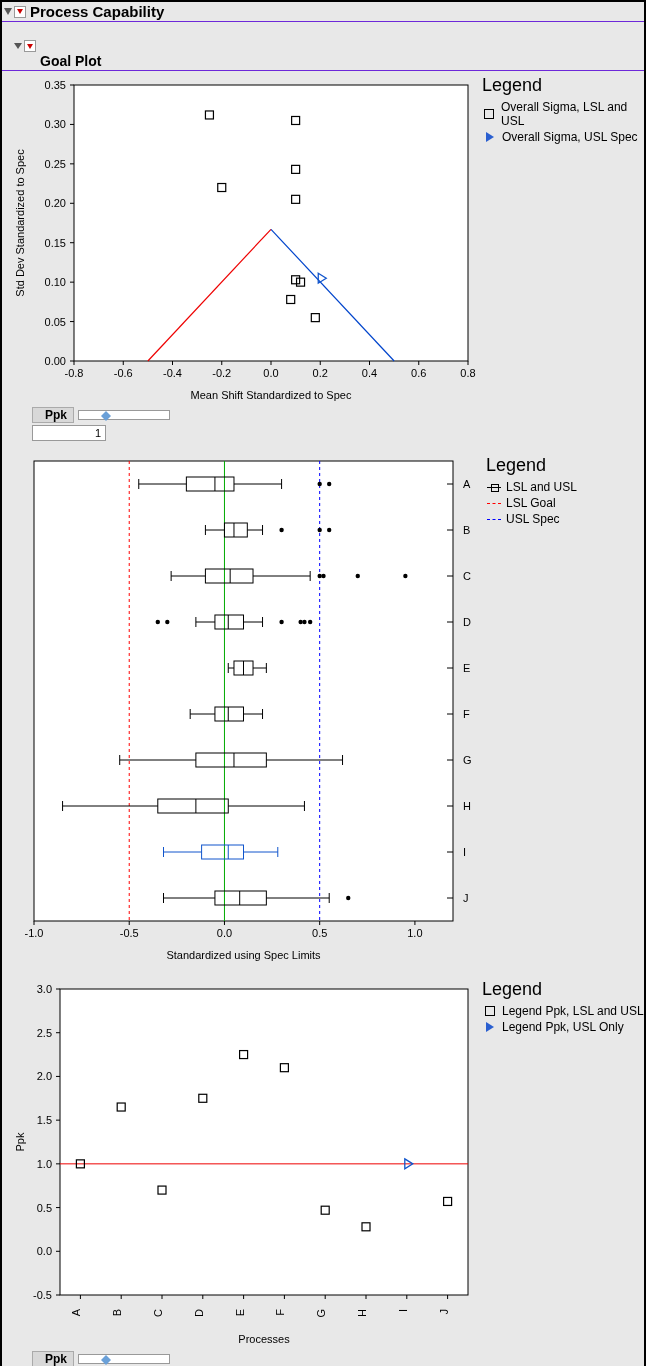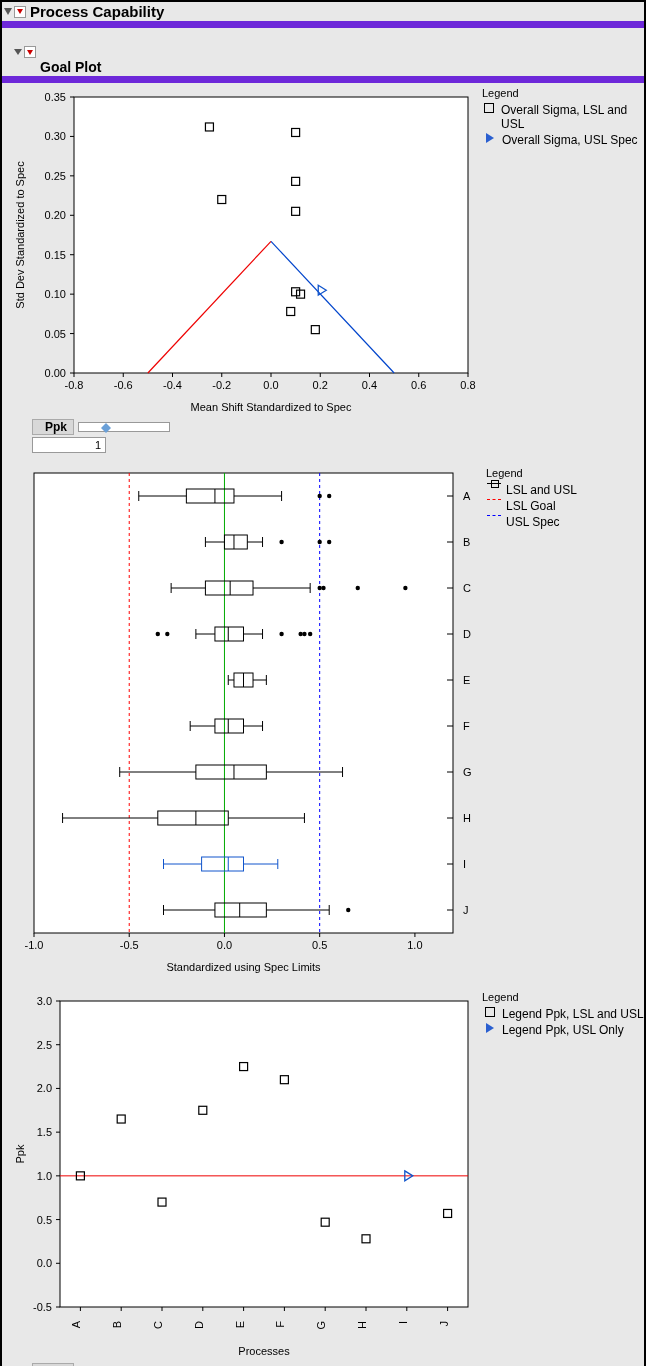--- a/index.html
+++ b/index.html
@@ -13,21 +13,21 @@
   .outer {
     width: 646px;
     border: 2px solid #000;
     box-sizing: border-box;
     background: #e8e8e8;
     position: relative;
   }
   .section-header {
     display: flex;
     align-items: center;
-    border-bottom: 7px solid #6d28d9;
+    border-bottom: 1px solid #6d28d9;
     padding: 1px 2px;
     background: #e8e8e8;
   }
   .section-header.subheader {
     padding-left: 12px;
   }
   .tri {
     width: 0; height: 0;
     border-left: 4px solid transparent;
     border-right: 4px solid transparent;
@@ -106,22 +106,22 @@
     background: #fff;
     font-size: 11px;
     text-align: right;
     padding-right: 4px;
     margin: 2px 0 0 30px;
     line-height: 14px;
   }
   .legend {
     position: absolute;
   }
-  .legend .legend-title { font-size: 11px; margin-bottom: 4px; }
-  .legend-item { display:flex; align-items:flex-start; font-size:12px; margin:2px 0; }
+  .legend .legend-title { font-size: 18px; margin-bottom: 4px; }
+  .legend-item { display:flex; align-items:center; font-size:12px; margin:2px 0; }
   .legend-marker { width:16px; display:inline-flex; justify-content:center; margin-right:4px; }
   .sq-open { width:8px;height:8px;border:1px solid #000; }
   .tri-right-blue {
     width:0;height:0;
     border-top:5px solid transparent;
     border-bottom:5px solid transparent;
     border-left:8px solid #2a5fd0;
   }
   .line-swatch { width:14px; height:0; }
   .line-black { border-top:1px solid #000; position:relative; }

